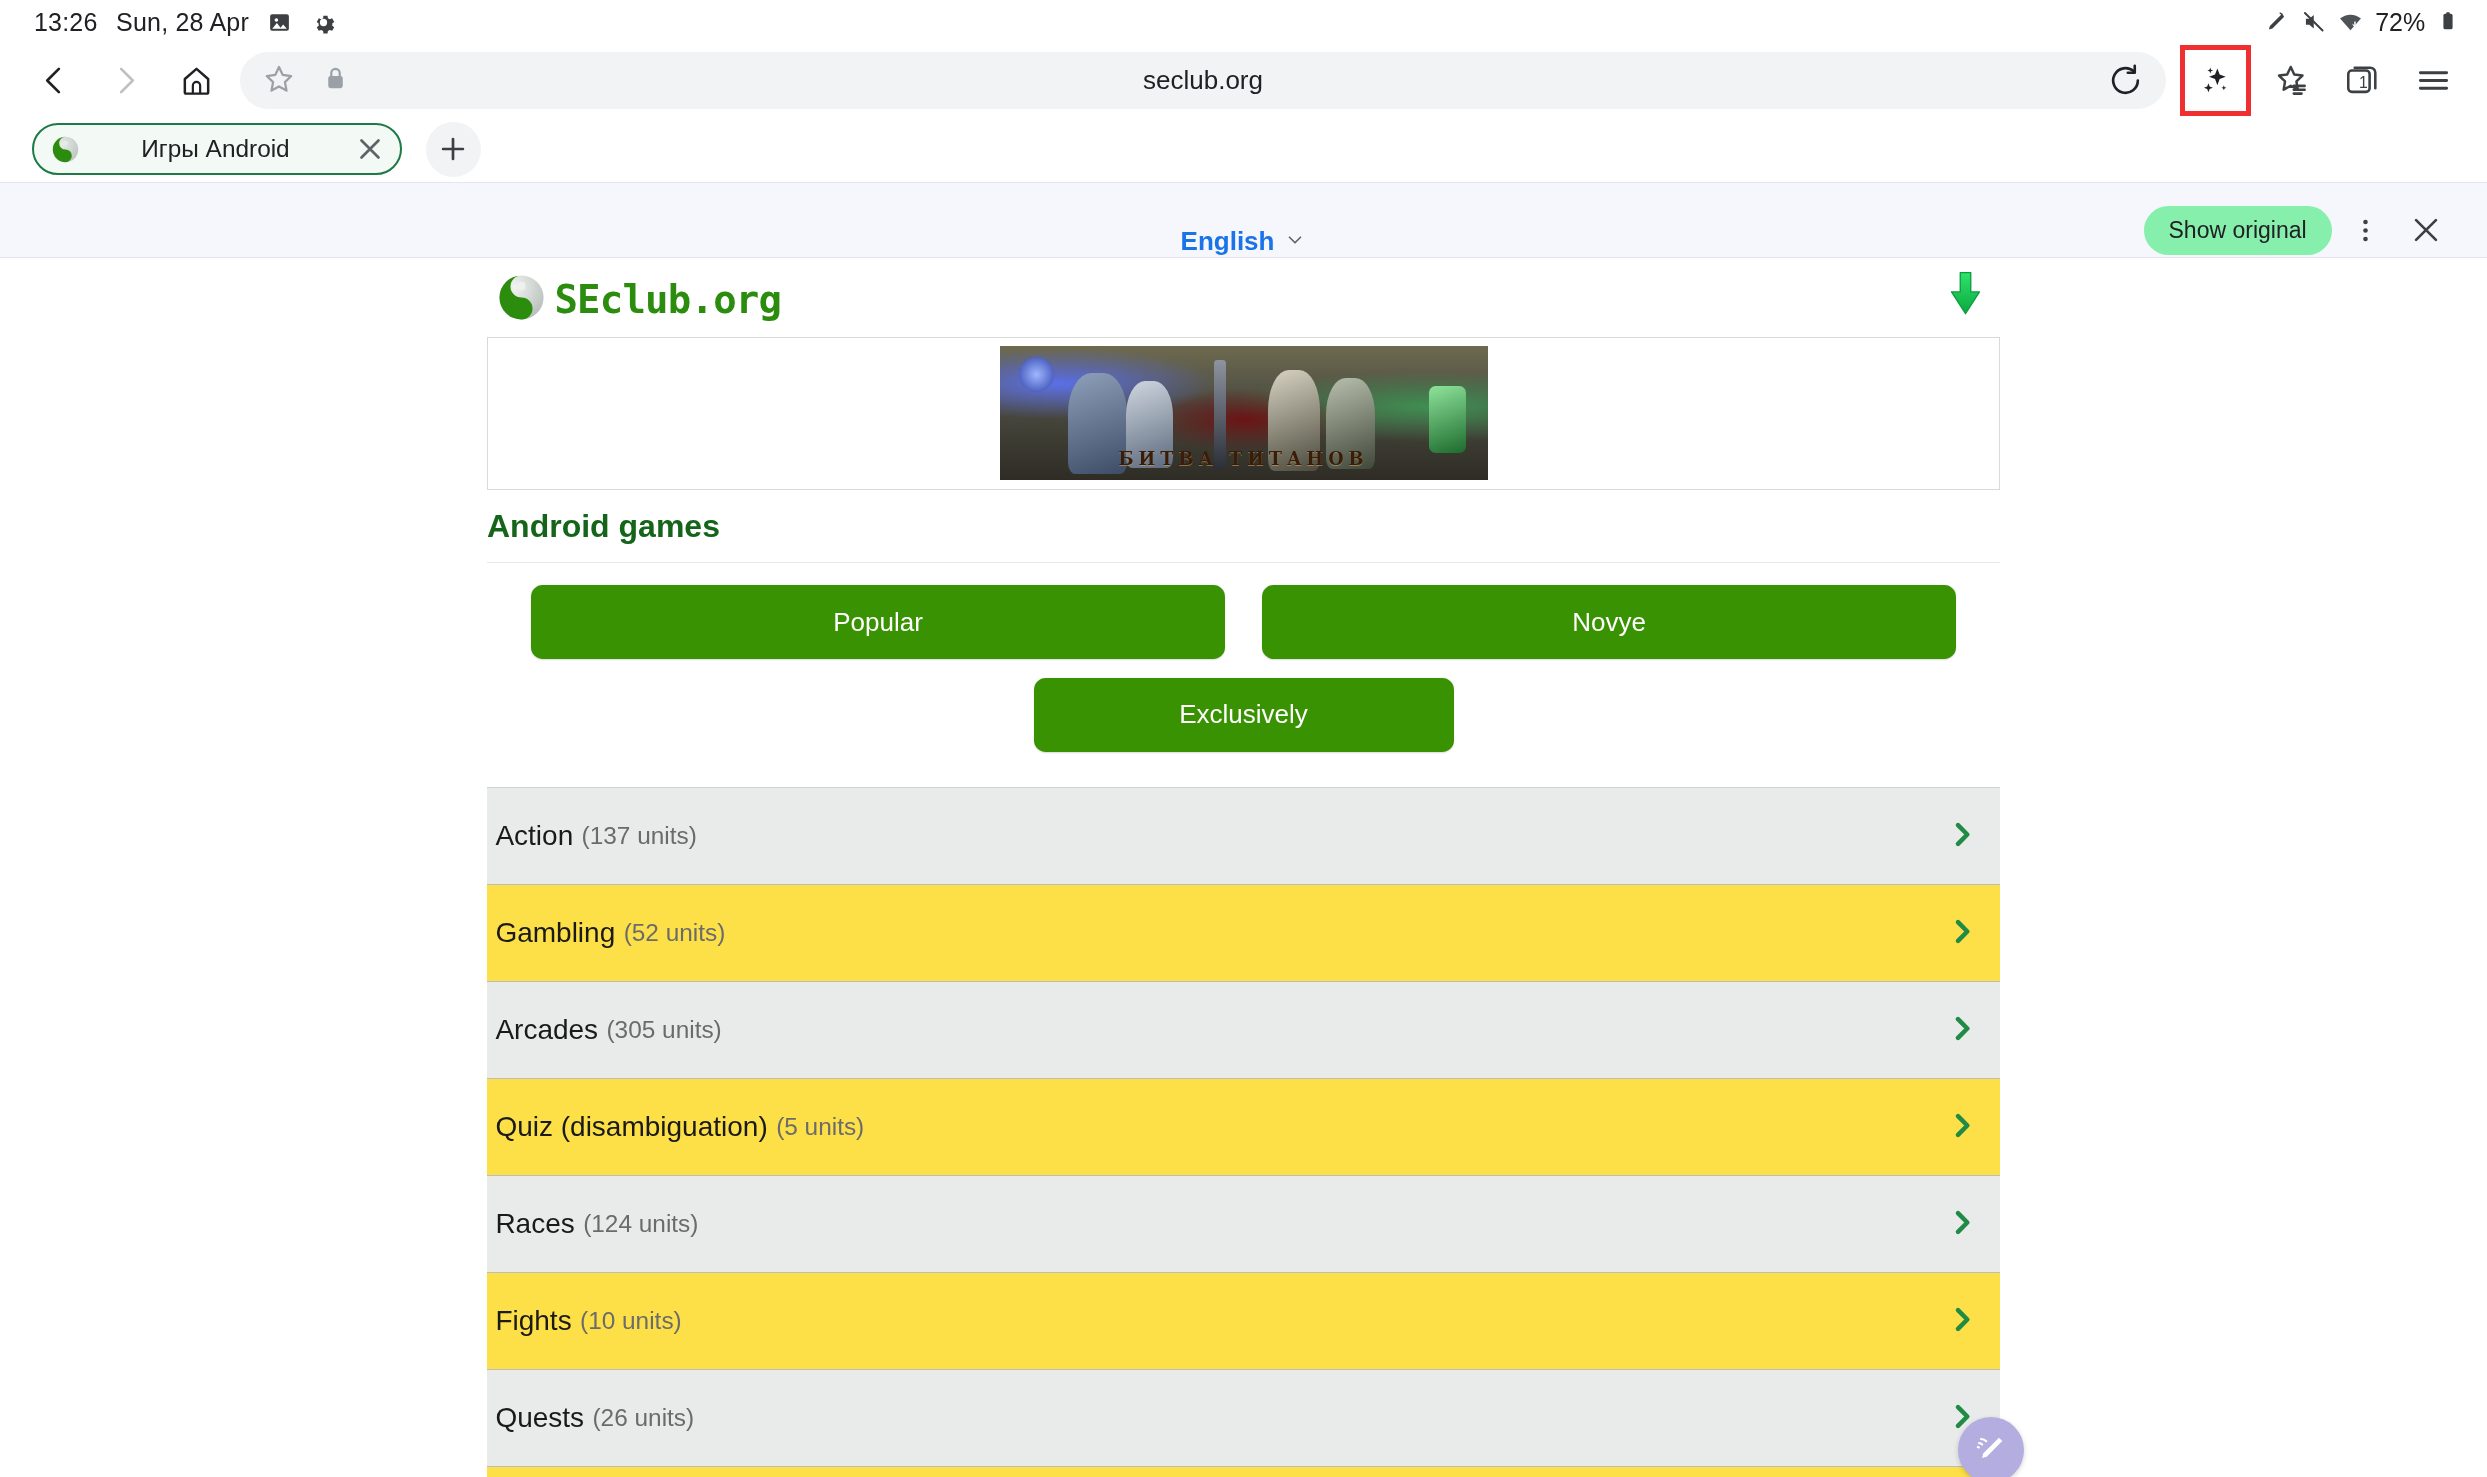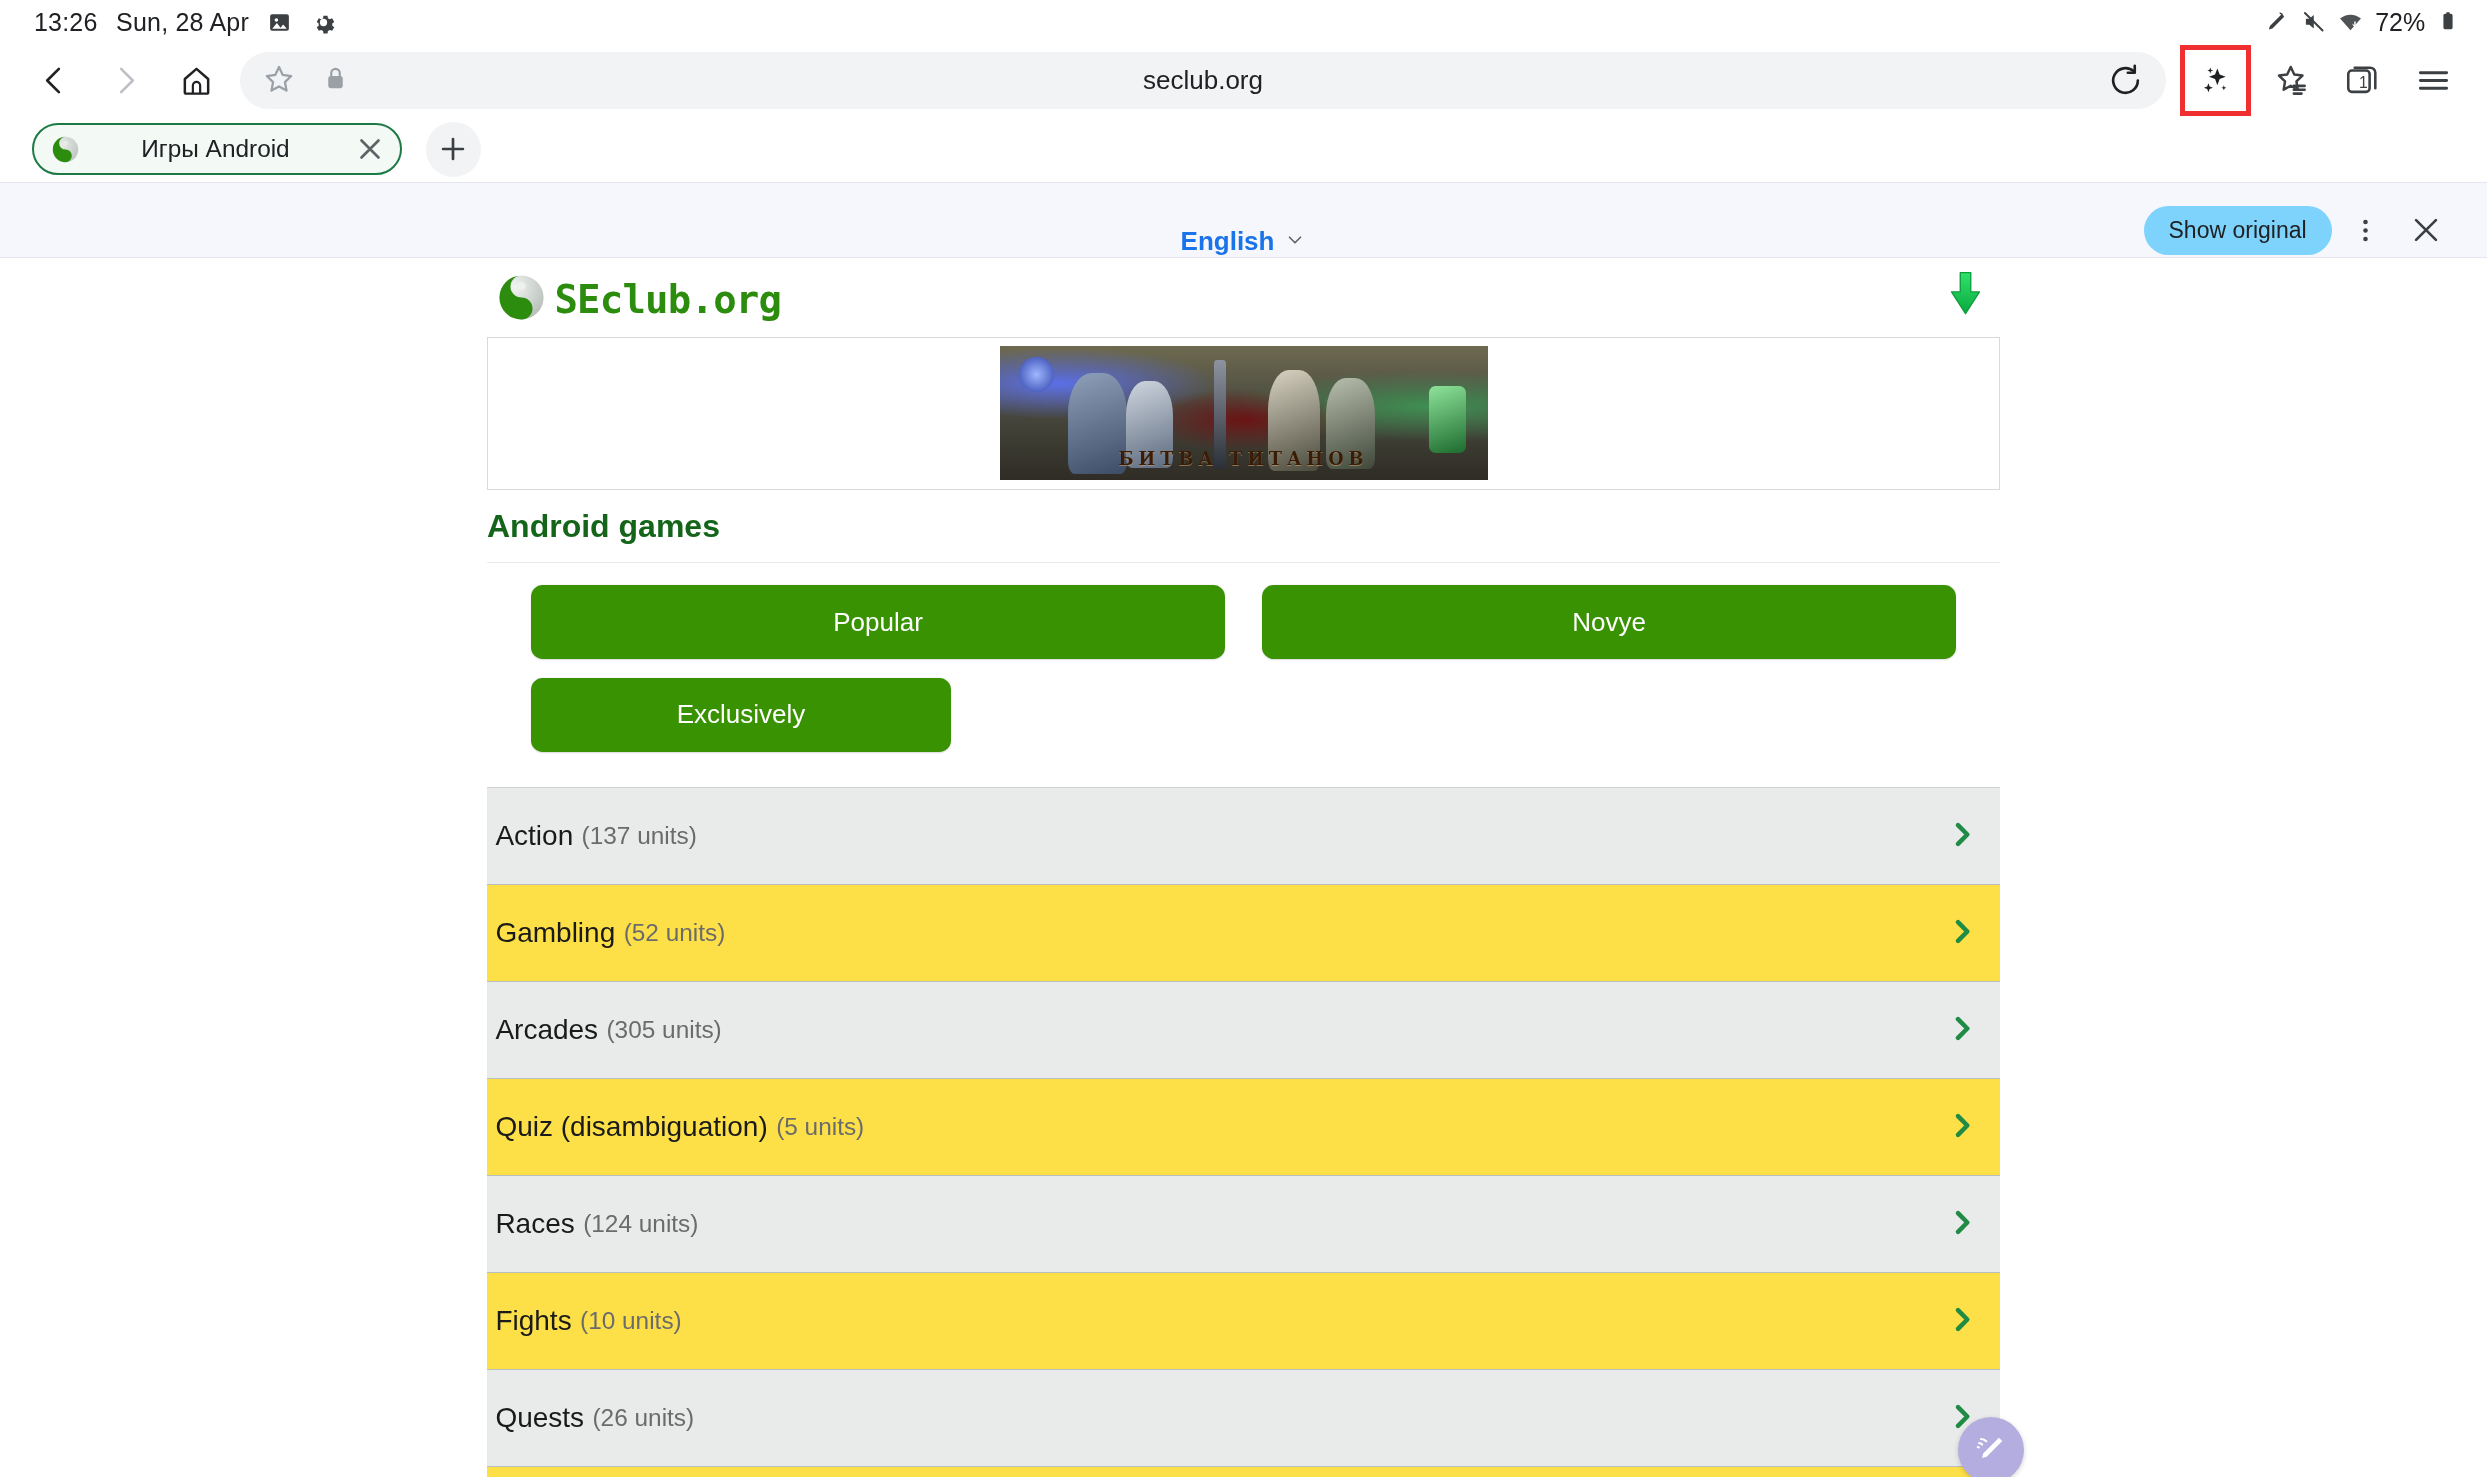--- a/index.html
+++ b/index.html
@@ -112,21 +112,21 @@
     position: absolute; left: 0; right: 0;
     text-align: center;
     display: flex; align-items: center; justify-content: center; gap: 10px;
   }
   .tr-lang-text { font-size: 26px; color: #1a73e8; font-weight: 700; }
   .tr-right {
     margin-left: auto; display:flex; align-items:center; gap: 6.7px;
     padding-right: 34px; z-index: 2;
   }
   .tr-orig {
-    background: #7dd3fc; border-radius: 25px;
+    background: #86efac; border-radius: 25px;
     padding: 11px 25px; font-size: 23px; color: #202124;
   }
   .tr-icon { width: 54px; height: 54px; display:flex; align-items:center; justify-content:center;}
 
   
   .page {
     position: relative;
     height: calc(1478px - 44px - 72px - 66px - 66px);
     background: #ffffff;
     overflow: hidden;
@@ -187,21 +187,21 @@
   .gbtn {
     background: #399201;
     color: #ffffff;
     font-size: 26px;
     border-radius: 11.8px;
     height: 74px;
     display: flex; align-items: center; justify-content: center;
     flex: 1 1 0;
     box-shadow: 0 0.8px 1.7px rgba(0,0,0,.15);
   }
-  .btn-row-2 { display: flex; justify-content: flex-start; padding: 18.5px 44px 0 44px; }
+  .btn-row-2 { display: flex; justify-content: center; padding: 18.5px 44px 0 44px; }
   .btn-row-2 .gbtn { flex: 0 0 420px; }
 
   .cat-list { margin-top: 35px; border-top: 0.8px solid #d0d2d2; }
   .cat-row {
     height: 97px;
     display: flex; align-items: center;
     padding: 0 0 0 8.4px;
     border-bottom: 0.8px solid #b9bdbd;
     position: relative;
   }

